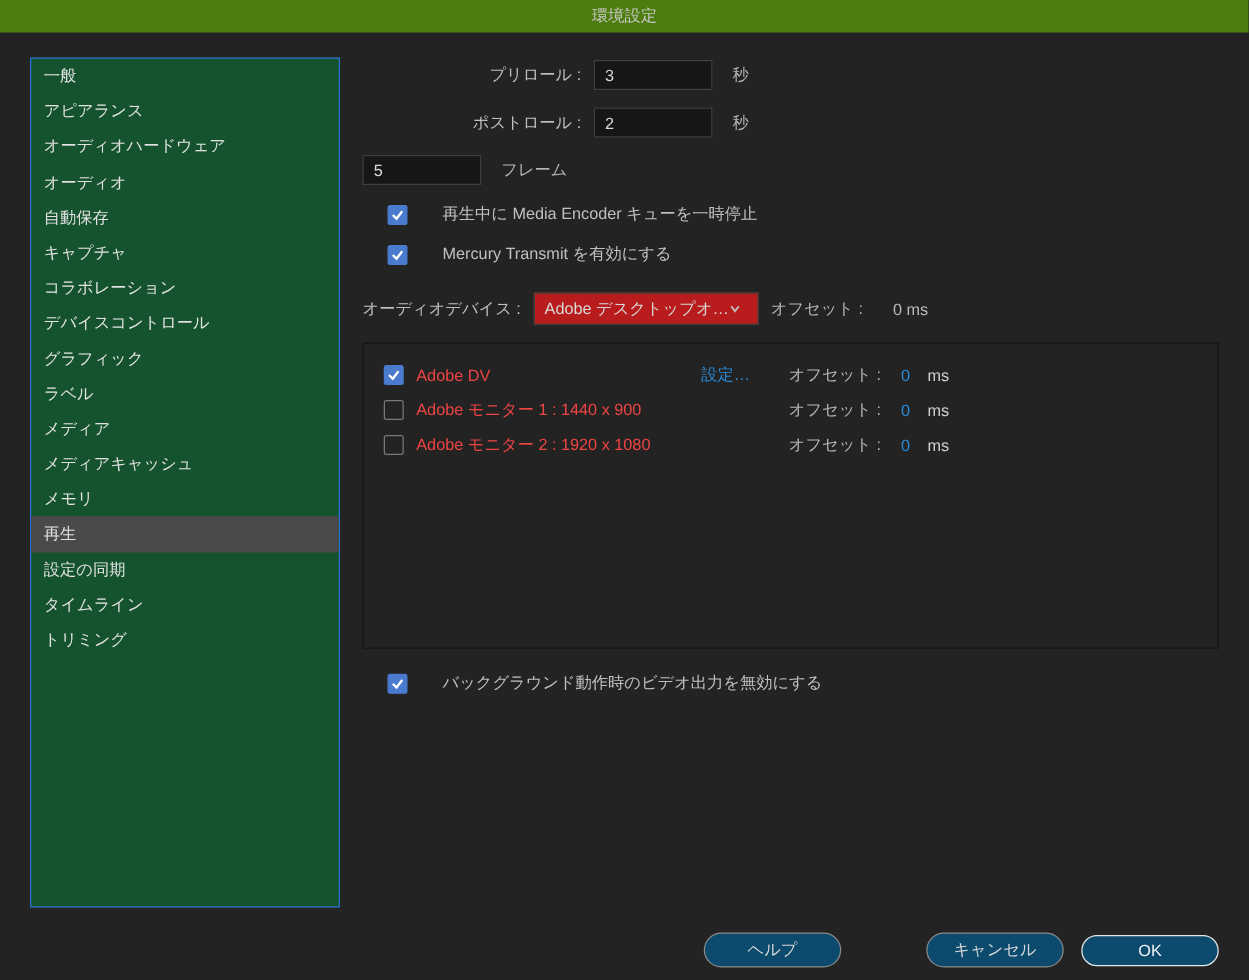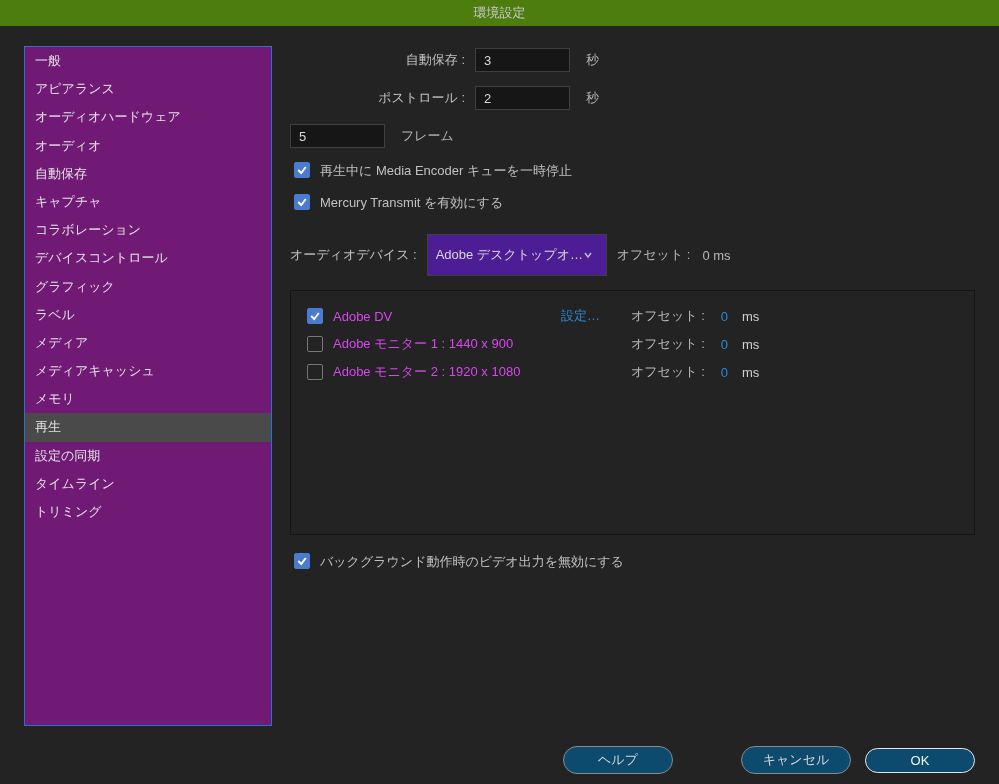--- a/index.html
+++ b/index.html
@@ -24,21 +24,21 @@
     .main {
       display: flex;
       gap: 18px;
       padding: 20px 24px 0 24px;
       height: 710px;
     }
     .sidebar {
       width: 248px;
       height: 680px;
       border: 1px solid #2a6fd6;
-      background: #701a75;
+      background: #14532d;
     }
     .sidebar-item {
       padding: 5px 10px;
       color: #e2e2e2;
       cursor: pointer;
       line-height: 1.4;
     }
     .sidebar-item.active {
       background: #4a4a4a;
     }
@@ -65,24 +65,24 @@
       width: 95px;
       height: 24px;
       font-size: 13px;
     }
     .unit {
       color: #b5b5b5;
       margin-left: 6px;
     }
     .checkbox-row {
       display: flex;
-      align-items: flex-start;
-      gap: 10px;
+      align-items: flex-end;
+      gap: 28px;
       margin-bottom: 14px;
-      margin-left: 4px;
+      margin-left: 20px;
     }
     .checkbox {
       width: 16px;
       height: 16px;
       border: 1px solid #777;
       border-radius: 2px;
       background: #232323;
       display: inline-flex;
       align-items: center;
       justify-content: center;
@@ -102,59 +102,59 @@
     .device-row {
       display: flex;
       align-items: center;
       margin-bottom: 14px;
       gap: 10px;
     }
     .device-label {
       color: #c0c0c0;
     }
     .select {
-      background: #4c1d95;
+      background: #b91c1c;
       border: 1px solid #3f3f3f;
       color: #d8d8d8;
       padding: 3px 8px;
       width: 180px;
-      height: 42px;
+      height: 26px;
       display: flex;
       align-items: center;
       justify-content: flex-start;
       cursor: pointer;
     }
     .select-arrow svg {
       width: 10px;
       height: 10px;
       stroke: #c0c0c0;
       fill: none;
       stroke-width: 1.5;
     }
     .offset-label { color: #b5b5b5; }
-    .offset-value { color: #b8b8b8; margin-left: 2px; }
+    .offset-value { color: #b8b8b8; margin-left: 14px; }
     .video-section-label {
       color: #c0c0c0;
       margin-bottom: 10px;
     }
     .video-box {
       border: 1px solid #151515;
       background: #232323;
       padding: 16px;
       margin-bottom: 18px;
       height: 245px;
     }
     .video-item {
       display: flex;
       align-items: center;
       gap: 10px;
       margin-bottom: 10px;
     }
     .video-name {
-      color: #d946ef;
+      color: #ef4444;
       flex: 0 0 218px;
     }
     .video-link {
       color: #2a8ad6;
       cursor: pointer;
       flex: 0 0 50px;
     }
     .video-offset-label {
       color: #b5b5b5;
       margin-left: 10px;
@@ -216,21 +216,21 @@
       <div class="sidebar-item">メモリ</div>
       <div class="sidebar-item active">再生</div>
       <div class="sidebar-item">設定の同期</div>
       <div class="sidebar-item">タイムライン</div>
       <div class="sidebar-item">トリミング</div>
     </div>
 
   <div class="content">
 
     <div class="form-row">
-      <span class="form-label">自動保存 :</span>
+      <span class="form-label">プリロール :</span>
       <input class="text-input" value="3" style="">
       <span class="unit">秒</span>
     </div>
 
     <div class="form-row">
       <span class="form-label">ポストロール :</span>
       <input class="text-input" value="2" style="">
       <span class="unit">秒</span>
     </div>
 

